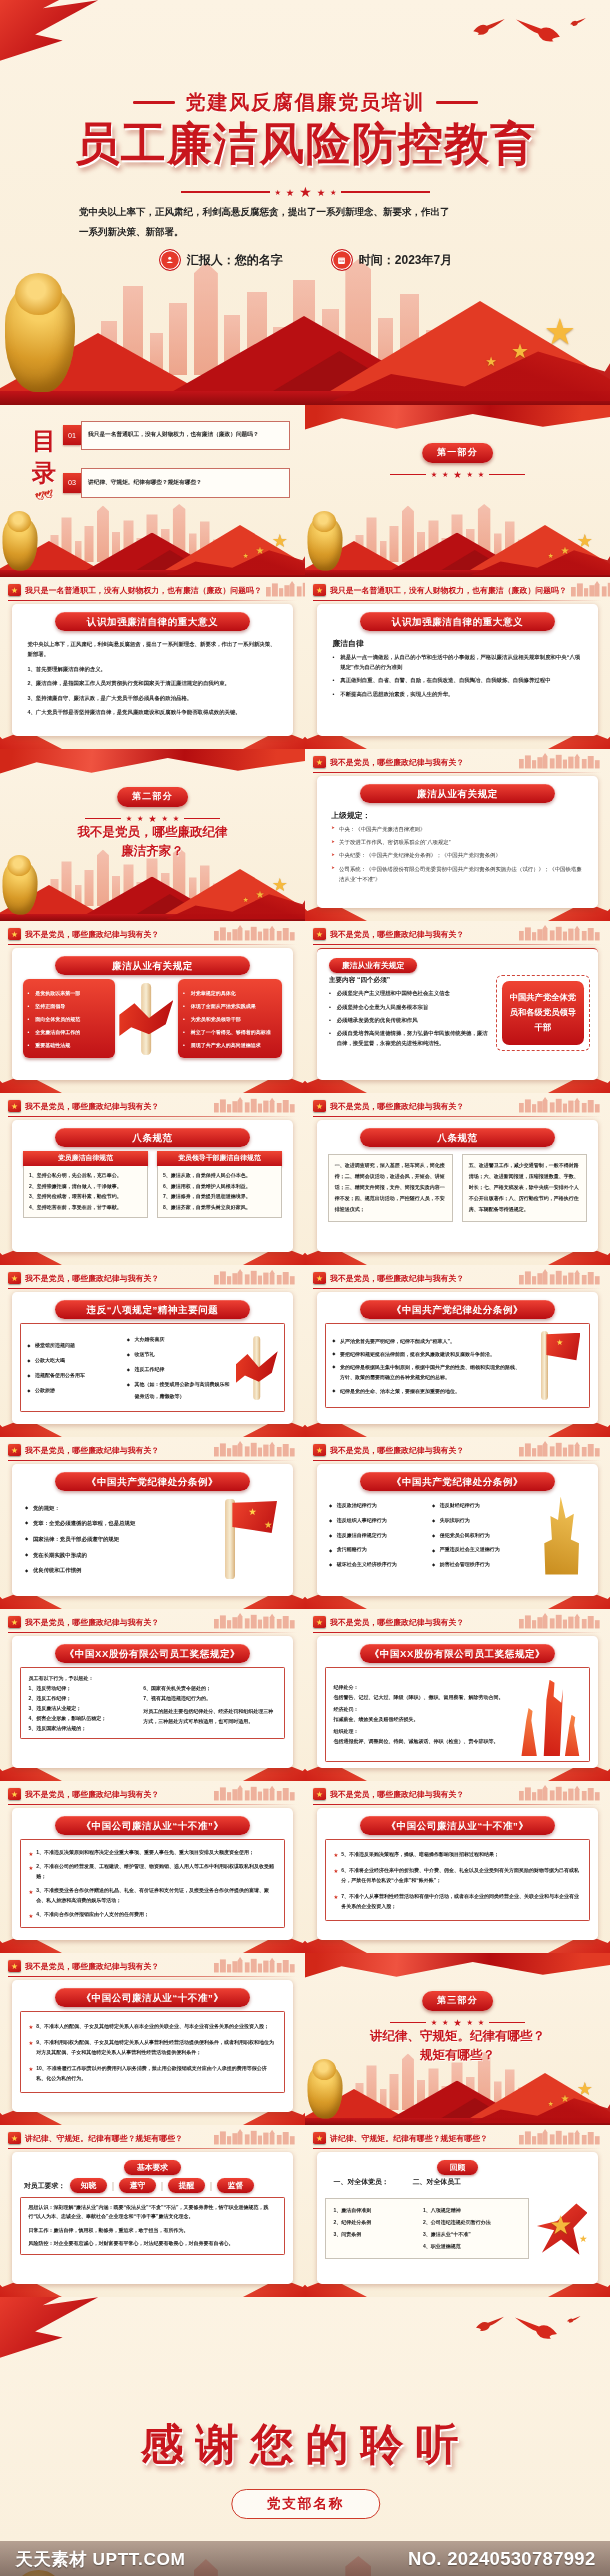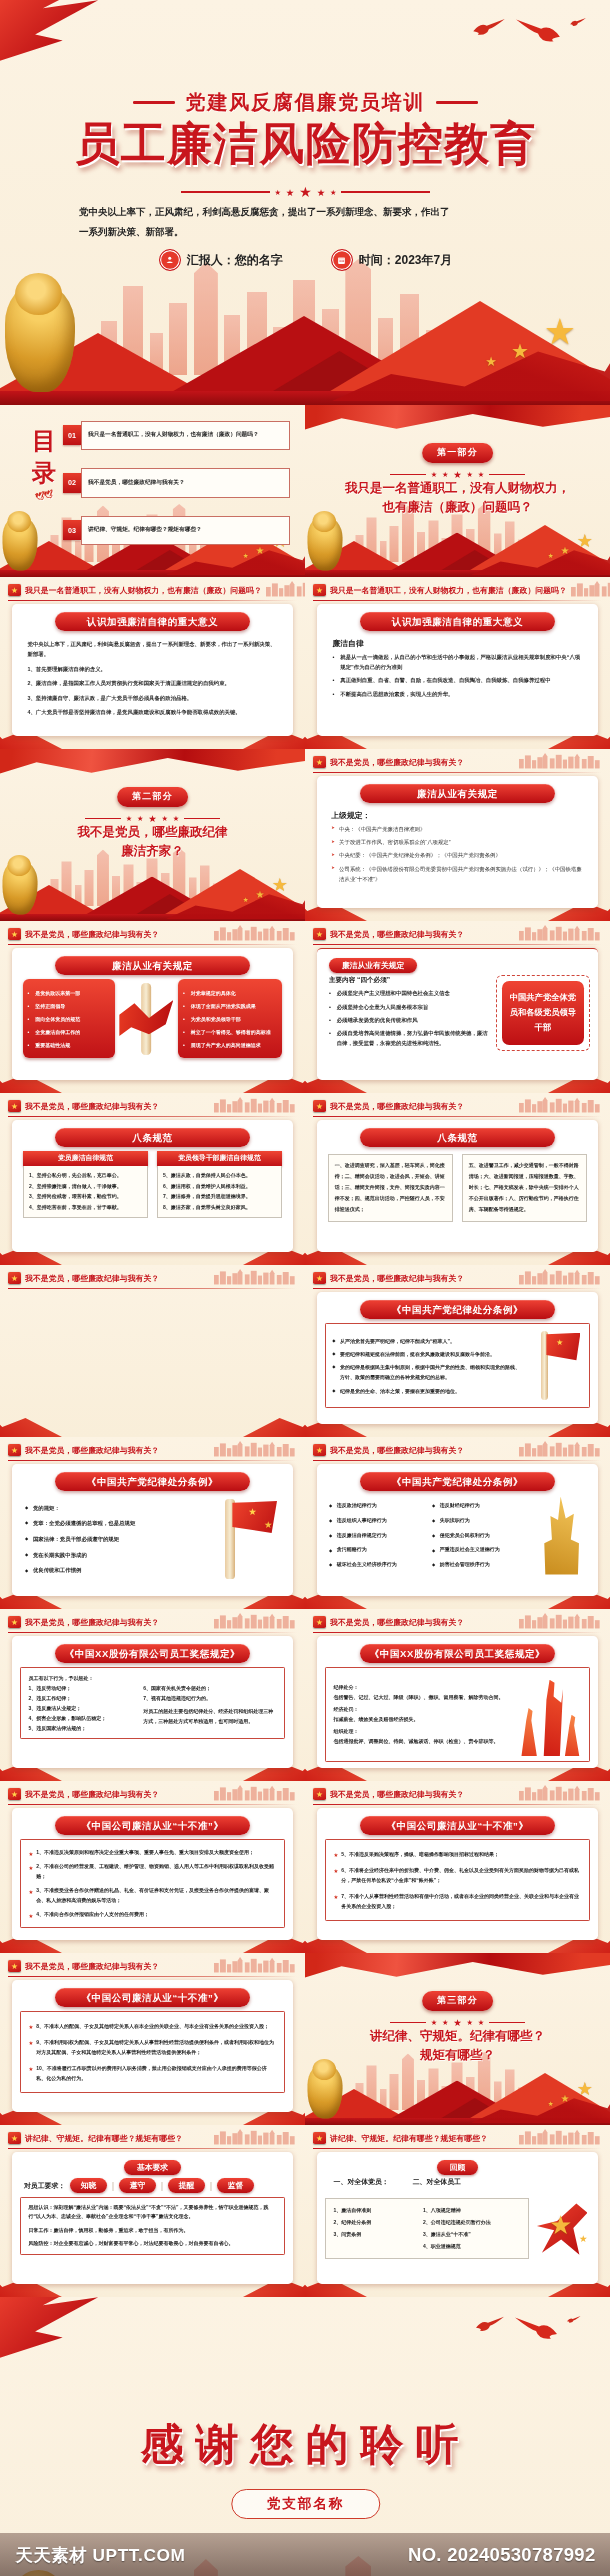--- a/index.html
+++ b/index.html
@@ -99,42 +99,42 @@
   .chip-ic{width:20px;height:20px;border-radius:50%;background:radial-gradient(circle at 50% 40%,#e5392b 62%,#b50d10);
     border:1.2px solid #c8161d;box-shadow:inset 0 0 0 1.2px #fff;display:flex;align-items:center;justify-content:center;}
   .chip-tx{font-size:12px;font-weight:800;color:#222;}
   
   .toc-mark{position:absolute;left:32px;top:20px;z-index:3;color:#c8161d;font-weight:900;font-size:24px;line-height:1.35;text-align:center;
     text-shadow:0.6px 1.2px 0 rgba(255,255,255,.7);}
   .toc-birds{color:#d0281c;font-size:7.8px;letter-spacing:-1.2px;display:block;transform:rotate(-12deg);margin-top:1.2px;}
   .toc-list{position:absolute;left:63px;top:15.5px;right:15.5px;z-index:3;display:flex;flex-direction:column;gap:18px;}
   .toc-item{display:flex;align-items:stretch;}
   .toc-num{flex:0 0 18px;height:20px;align-self:center;background:linear-gradient(180deg,#e73c2b,#bd1013);color:#fff;
-    font-weight:700;font-size:7.2px;display:flex;align-items:center;justify-content:center;box-shadow:0 1.2px 1.8px rgba(120,10,5,.4);}
+    font-weight:400;font-size:7.2px;display:flex;align-items:center;justify-content:center;box-shadow:0 1.2px 1.8px rgba(120,10,5,.4);}
   .toc-box{flex:1;margin-left:0;border:0.6px solid #c96f63;background:#fffdf8;min-height:24px;display:flex;align-items:center;
     padding:1.8px 6px;font-size:5.7px;font-weight:700;color:#222;}
   
   .sec-silk{position:absolute;top:0;left:0;right:0;height:35px;z-index:2;
     background:linear-gradient(95deg,#d22718 4%,#ef5340 30%,#b50d0f 60%,#e23a24 90%);
     clip-path:polygon(0 0,100% 0,100% 34%,78% 62%,55% 26%,30% 68%,12% 38%,0 70%);}
   .sec-pill{position:absolute;top:38px;left:50%;transform:translateX(-50%);z-index:3;padding:0 15.5px;height:19.7px;line-height:19.7px;
     border-radius:10px;background:linear-gradient(180deg,#ee4134,#b90d12);color:#fff;font-size:9px;font-weight:800;letter-spacing:1.2px;
     box-shadow:0 1.8px 3.6px rgba(120,10,5,.45);}
   .sec-stars{position:absolute;top:64px;left:0;right:0;z-index:3;}
   .sec-stars .ln{width:36px;height:0.9px;}
   .sec-title{position:absolute;top:74px;left:6px;right:6px;z-index:3;text-align:center;color:#c8161d;font-weight:900;font-size:12.5px;line-height:1.55;
     text-shadow:0.6px 0.6px 0 rgba(255,255,255,.8);}
   
   .final-title{position:absolute;top:119px;left:0;right:0;text-align:center;z-index:4;color:#c8161d;font-size:43px;font-weight:900;letter-spacing:12px;
     text-shadow:1.2px 1.8px 0 #fff,3px 4.8px 4.8px rgba(150,25,12,.38);}
   .final-org{position:absolute;top:192px;left:50%;transform:translateX(-50%);z-index:4;border:1.2px solid #cf3a2a;border-radius:15.5px;
     background:rgba(255,255,255,.65);padding:4.8px 35px;color:#c8161d;font-size:13.7px;font-weight:700;letter-spacing:1.8px;}
   .final .doves{right:30px;top:18px;}
   
-  .wm{position:absolute;left:0;right:0;bottom:0;height:43px;z-index:9;display:flex;align-items:center;justify-content:space-between;
+  .wm{position:absolute;left:0;right:0;bottom:0;height:35px;z-index:9;display:flex;align-items:center;justify-content:space-between;
     padding:0 15.5px;box-sizing:border-box;background:linear-gradient(180deg,rgba(86,50,42,.42),rgba(56,30,25,.6));color:#fff;}
   .wm .l{font-size:17.3px;font-weight:600;letter-spacing:0.6px;text-shadow:0 0.6px 1.2px rgba(0,0,0,.4);}
   .wm .r{font-size:18.5px;font-weight:600;letter-spacing:0.3px;text-shadow:0 0.6px 1.2px rgba(0,0,0,.4);}
   
   .art{position:relative;flex:0 0 auto;}
   .art.huabiao{width:54px;height:78px;}
   .art.huabiao::before{content:"";position:absolute;left:50%;top:4%;transform:translateX(-50%);width:18%;height:92%;
     background:linear-gradient(90deg,#e9cba0,#f7ecd2 50%,#d9b27c);border-radius:4.2px;}
   .art.huabiao::after{content:"";position:absolute;left:0;top:26%;width:100%;height:50%;
     background:linear-gradient(100deg,#e73a22,#b60d10);
@@ -259,24 +259,20 @@
         <span>目</span><br>
         <span>录</span>
         <span class="toc-birds">🕊🕊</span>
       </div>
       <div class="toc-list">
         <div class="toc-item">
           <span class="toc-num">01</span>
           <span class="toc-box">我只是一名普通职工，没有人财物权力，也有廉洁（廉政）问题吗？</span>
         </div>
         <div class="toc-item">
-          <span class="toc-num">02</span>
-          <span class="toc-box">我不是党员，哪些廉政纪律与我有关？</span>
-        </div>
-        <div class="toc-item">
           <span class="toc-num">03</span>
           <span class="toc-box">讲纪律、守规矩。纪律有哪些？规矩有哪些？</span>
         </div>
       </div>
       <div class="deco">
   <div class="sky">
             <i></i>
             <i></i>
             <i></i>
             <i></i>
@@ -308,24 +304,20 @@
       <div class="sec-silk"></div>
       <div class="sec-pill">第一部分</div>
       <div class="star-row sec-stars">
         <span class="ln"></span>
           <span class="s1">★</span>
           <span class="s1">★</span>
           <span class="s2">★</span>
           <span class="s1">★</span>
           <span class="s1">★</span>
           <span class="ln"></span>
-      </div>
-      <div class="sec-title">
-        <span>我只是一名普通职工，没有人财物权力，</span><br>
-        <span>也有廉洁（廉政）问题吗？</span>
       </div>
       <div class="deco">
   <div class="sky">
             <i></i>
             <i></i>
             <i></i>
             <i></i>
             <i></i>
             <i></i>
             <i></i>
@@ -707,20 +699,38 @@
                 <rect x="83" y="6" width="9" height="20"></rect>
     <polygon points="98,1 102,7 102,26 94,26 94,7"></polygon>
                 <rect x="106" y="10" width="8" height="16"></rect>
                 <rect x="116" y="5" width="10" height="21"></rect>
     <rect x="128" y="12" width="8" height="14"></rect>
               </g>
             </svg>
 </span>
         </div>
       <div class="s-rule"></div>
+      <div class="s-card">
+        <div class="pt">违反“八项规定”精神主要问题</div>
+        <div class="rbox" style="display:flex;gap:4.8px;padding:6px 6px;align-items:center;">
+          <ul class="plain diam hand" style="flex:1;font-size:5px;line-height:2.4;">
+            <li>楼堂馆所违规问题</li>
+            <li>公款大吃大喝</li>
+            <li>违规配备使用公务用车</li>
+            <li>公款旅游</li>
+          </ul>
+          <ul class="plain diam hand" style="flex:1.1;font-size:5px;line-height:2.4;">
+            <li>大办婚丧喜庆</li>
+            <li>收送节礼</li>
+            <li>违反工作纪律</li>
+            <li>其他（如：接受或用公款参与高消费娱乐和健身活动，庸懒散等）</li>
+          </ul>
+          <div class="art huabiao" style="width:42px;height:69px;"></div>
+        </div>
+      </div>
     </section>
 
     <section class="sl half ct">
       <div class="s-head">
           <span class="star-chip">★</span>
         <span class="s-title">我不是党员，哪些廉政纪律与我有关？</span>
         <span class="skymini">
   <svg width="83" height="15.5" viewBox="0 0 140 26">
               <g fill="#eba28d" opacity="0.9">
     <rect x="0" y="10" width="8" height="16"></rect>

